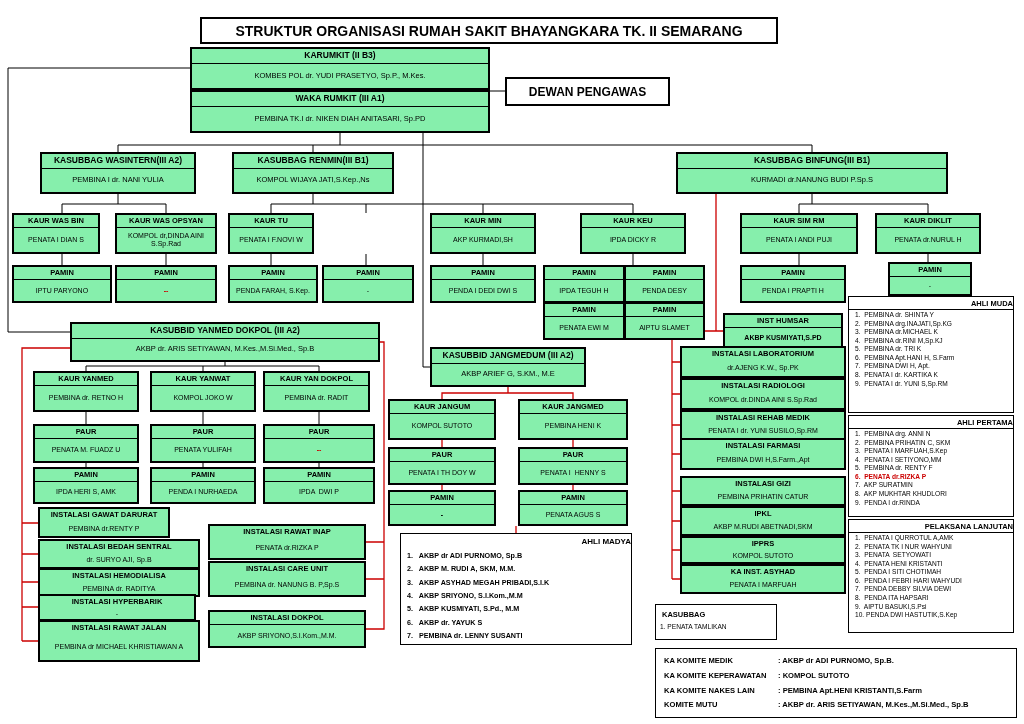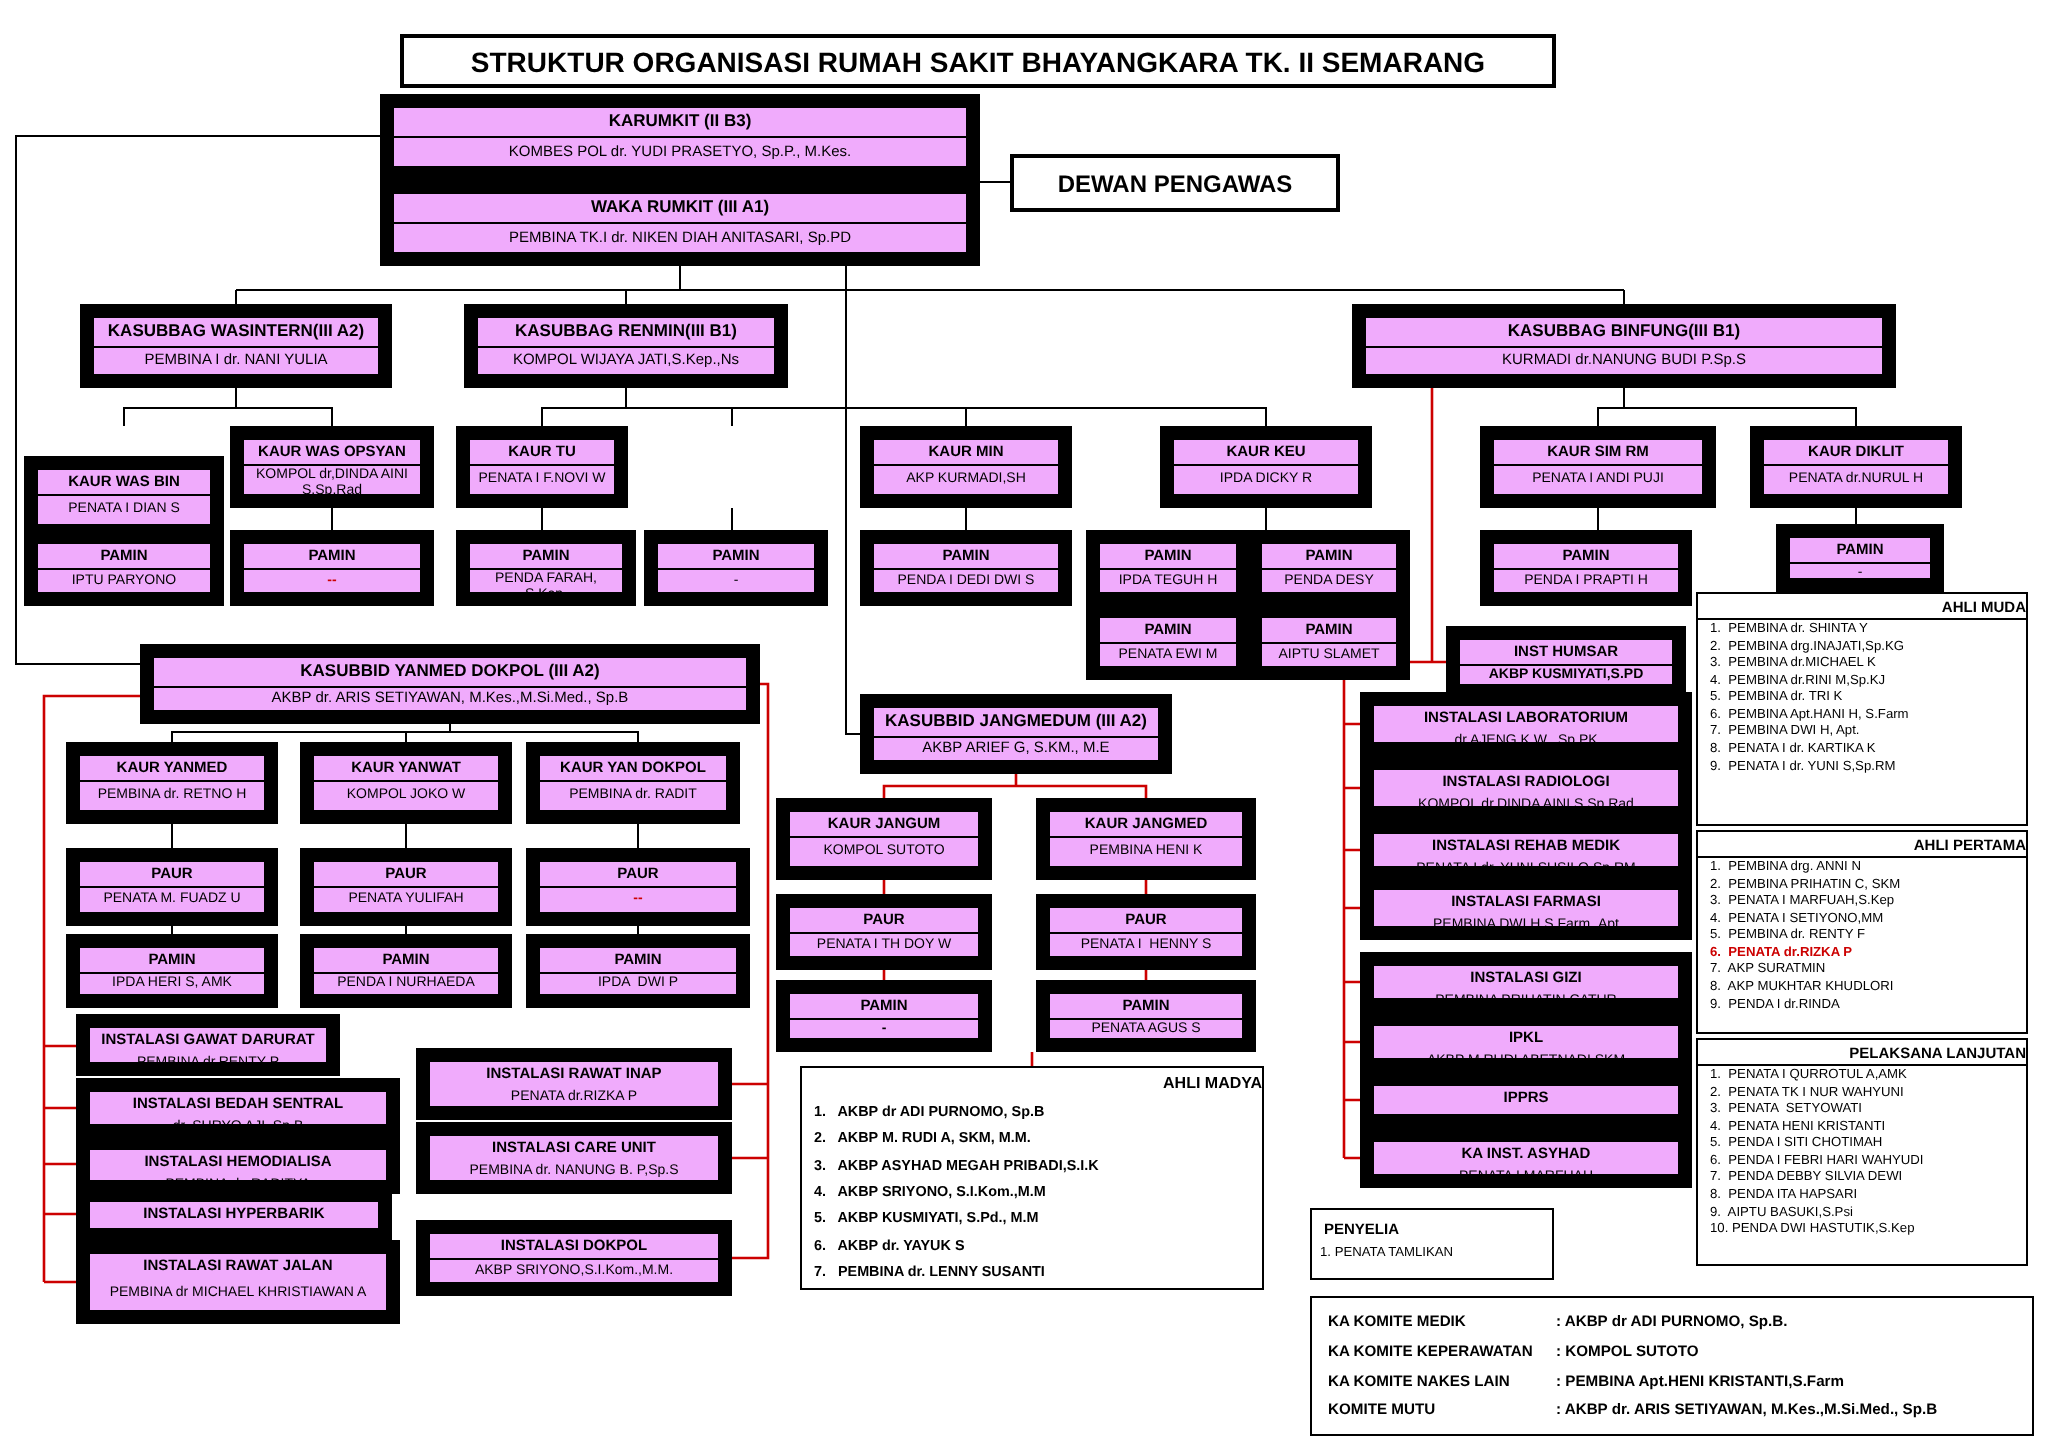--- a/index.html
+++ b/index.html
@@ -1,21 +1,21 @@
 <!DOCTYPE html>
 <html><head>
 <meta charset="utf-8">
 <style>
   * { margin:0; padding:0; box-sizing:border-box; }
   html,body { background:#fff; }
   body { font-family:"Liberation Sans","DejaVu Sans",sans-serif; color:#000; }
   .canvas { position:relative; width:1024px; height:724px; background:#fff; overflow:hidden; }
   svg.wires { position:absolute; left:0; top:0; z-index:0; }
 
-  .node { position:absolute; background:#f0abfc; border:7px solid #000000; display:flex; flex-direction:column; z-index:2; }
+  .node { position:absolute; background:#86efac; border:2px solid #000000; display:flex; flex-direction:column; z-index:2; }
   .node .nt { font-weight:bold; font-size:7.5px; line-height:1.1; border-bottom:1px solid #000;
               display:flex; align-items:center; justify-content:center; text-align:center; padding:2px 1px; min-height:13px; }
   .node .nn { flex:1; font-size:7px; line-height:1.15; display:flex; align-items:center; justify-content:center;
               text-align:center; padding:1px 2px; white-space:pre-wrap; }
   .node.big .nt { font-size:8.5px; min-height:15px; }
   .node.big .nn { font-size:7.5px; }
   .bold { font-weight:bold; }
   .red { color:#cc0000; font-weight:bold; }
 
   .title-box { position:absolute; left:200px; top:17px; width:578px; height:27px; border:2px solid #000;
@@ -68,21 +68,21 @@
   </div>
   <div class="node big" style="left:232px;top:152px;width:162px;height:42px">
     <div class="nt">KASUBBAG RENMIN(III B1)</div>
     <div class="nn">KOMPOL WIJAYA JATI,S.Kep.,Ns</div>
   </div>
   <div class="node big" style="left:676px;top:152px;width:272px;height:42px">
     <div class="nt">KASUBBAG BINFUNG(III B1)</div>
     <div class="nn">KURMADI dr.NANUNG BUDI P.Sp.S</div>
   </div>
 
-  <div class="node" style="left:12px;top:228px;width:100px;height:41px">
+  <div class="node" style="left:12px;top:213px;width:88px;height:41px">
     <div class="nt">KAUR WAS BIN</div>
     <div class="nn">PENATA I DIAN S</div>
   </div>
   <div class="node" style="left:115px;top:213px;width:102px;height:41px">
     <div class="nt">KAUR WAS OPSYAN</div>
     <div class="nn">KOMPOL dr,DINDA AINI S.Sp.Rad</div>
   </div>
   <div class="node" style="left:228px;top:213px;width:86px;height:41px">
     <div class="nt">KAUR TU</div>
     <div class="nn">PENATA I F.NOVI W</div>
@@ -344,21 +344,21 @@
       <div class="li">5.  PENDA I SITI CHOTIMAH</div>
       <div class="li">6.  PENDA I FEBRI HARI WAHYUDI</div>
       <div class="li">7.  PENDA DEBBY SILVIA DEWI</div>
       <div class="li">8.  PENDA ITA HAPSARI</div>
       <div class="li">9.  AIPTU BASUKI,S.Psi</div>
       <div class="li">10. PENDA DWI HASTUTIK,S.Kep</div>
     </div>
   </div>
 
   <div class="panel penyelia" style="left:655px;top:604px;width:122px;height:36px">
-    <div class="pt">PENYELIA</div>
+    <div class="pt">KASUBBAG</div>
     <div class="li">1. PENATA TAMLIKAN</div>
   </div>
 
   <div class="panel komite" style="left:655px;top:648px;width:362px;height:70px">
     <div class="krow">
       <div class="klabel">KA KOMITE MEDIK</div>
       <div class="kvalue">: AKBP dr ADI PURNOMO, Sp.B.</div>
     </div>
     <div class="krow">
       <div class="klabel">KA KOMITE KEPERAWATAN</div>

